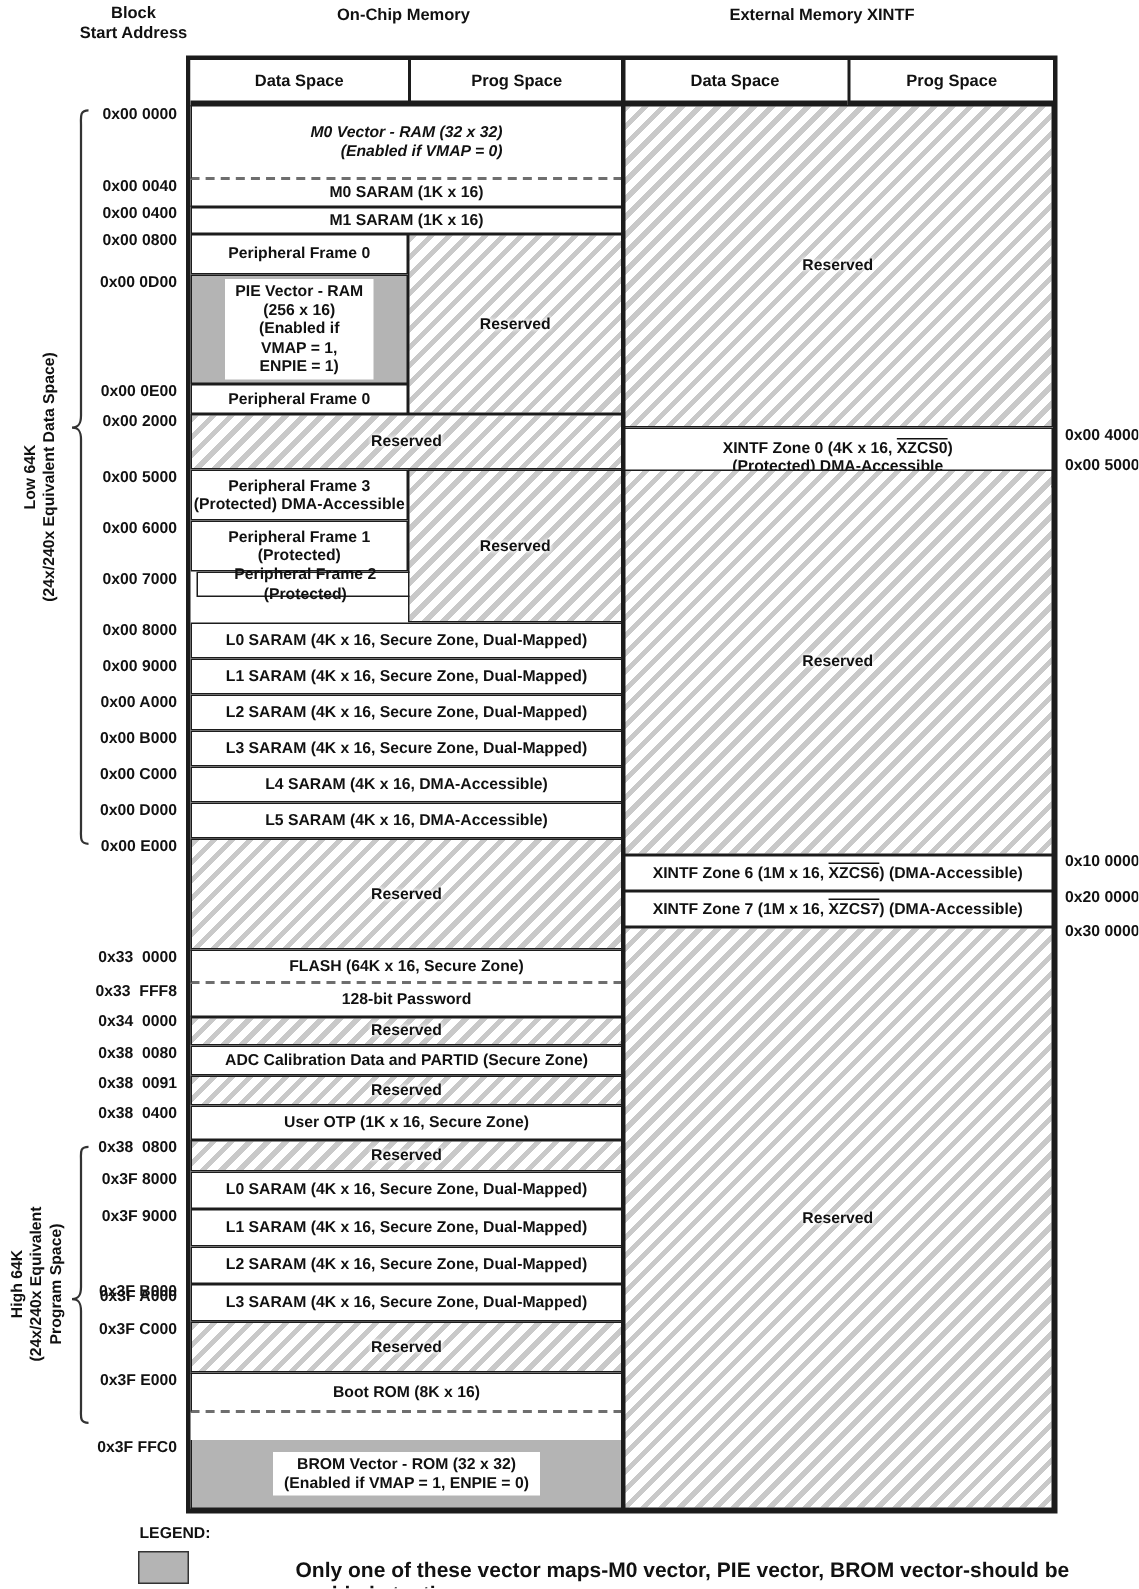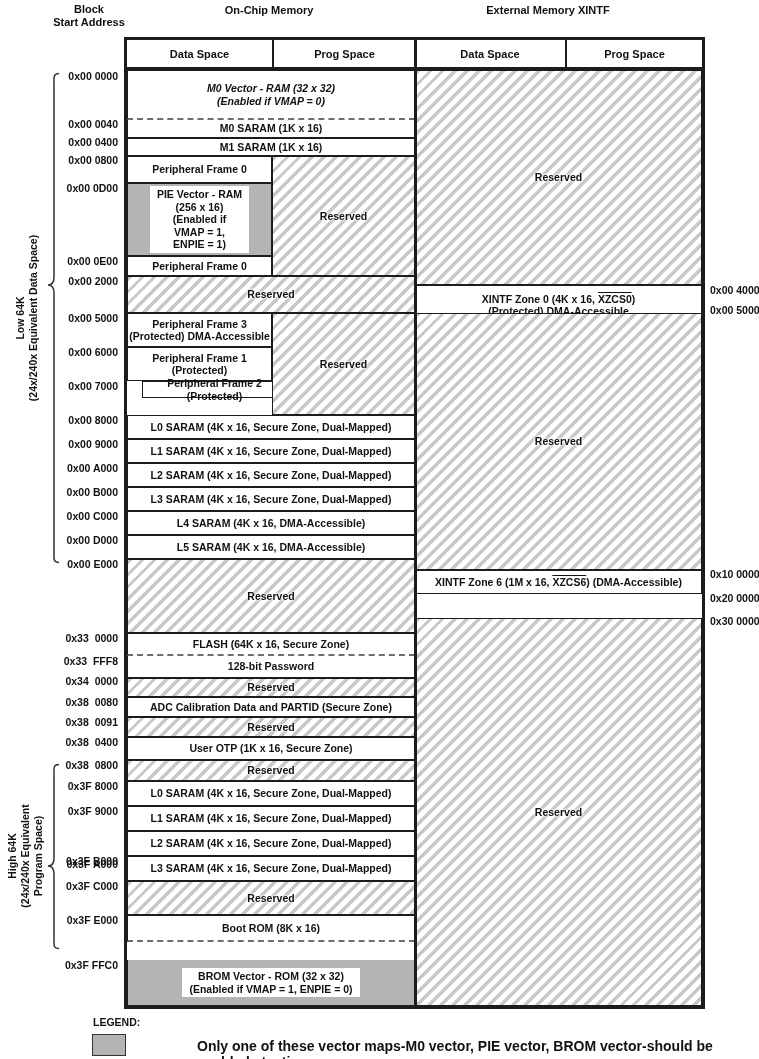--- a/index.html
+++ b/index.html
@@ -25,21 +25,21 @@
   .hcell.bl{border-left:2px solid #1c1c1c;}
   .mid-divider{position:absolute; top:0; width:3px; height:966px; background:#1c1c1c; z-index:5;}
   .block{position:absolute; box-sizing:border-box; border:1px solid #1c1c1c;
     display:flex; align-items:center; justify-content:center; text-align:center;}
   .block.white{background:#fff;}
   .block.hatch{background:repeating-linear-gradient(135deg,#c9c9c9 0 3.5px,#ffffff 3.5px 8.5px);}
   .block.gray{background:#b4b4b4;}
   .block .lbl{font-weight:bold; font-size:10.5px; line-height:12.5px; white-space:pre;}
   .block.hatch .lbl{text-shadow:0 0 3px #fff,0 0 3px #fff,0 0 3px #fff;}
   .block .lbl.lblbox{background:#fff; padding:2px 7px;}
-  .block .lbl.it{font-style:italic;}
+  .block .lbl.it{font-style:italic;text-align:right;}
   .block.db{border-bottom:2px dashed #6e6e6e;}
   .block.nt{border-top:none;}
   .ov{text-decoration:overline;}
   .legend-title{position:absolute; left:93px; top:1016px; font-weight:bold; font-size:10.5px;}
   .legend-swatch{position:absolute; left:92px; top:1034px; width:34px; height:22px;
     background:#b4b4b4; border:1.5px solid #333; box-sizing:border-box;}
   .legend-note{position:absolute; left:150px; top:1038px; width:560px;
     font-weight:bold; font-size:14px;margin-left:47px;}
 </style>
 </head>
@@ -137,21 +137,21 @@
         </div>
         <div class="block hatch" style="left: 0px; width: 288px; top: 236px; height: 37px;">
           <div class="lbl"><div><span>Reserved</span></div></div>
         </div>
         <div class="block white" style="left: 0px; width: 145px; top: 273px; height: 34px;">
           <div class="lbl"><div><span>Peripheral Frame 3</span></div><div><span>(Protected) DMA-Accessible</span></div></div>
         </div>
         <div class="block white" style="left: 0px; width: 145px; top: 307px; height: 34px;">
           <div class="lbl"><div><span>Peripheral Frame 1</span></div><div><span>(Protected)</span></div></div>
         </div>
-        <div class="block white" style="left: 15px; width: 145px; top: 341px; height: 17px;">
+        <div class="block white" style="left: 4px; width: 145px; top: 341px; height: 17px;">
           <div class="lbl"><div><span>Peripheral Frame 2</span></div><div><span>(Protected)</span></div></div>
         </div>
         <div class="block hatch" style="left: 145px; width: 143px; top: 273px; height: 102px;">
           <div class="lbl"><div><span>Reserved</span></div></div>
         </div>
         <div class="block white" style="left: 0px; width: 288px; top: 375px; height: 24px;">
           <div class="lbl"><div><span>L0 SARAM (4K x 16, Secure Zone, Dual-Mapped)</span></div></div>
         </div>
         <div class="block white" style="left: 0px; width: 288px; top: 399px; height: 24px;">
           <div class="lbl"><div><span>L1 SARAM (4K x 16, Secure Zone, Dual-Mapped)</span></div></div>
@@ -217,20 +217,23 @@
           <div class="lbl"><div><span>Reserved</span></div></div>
         </div>
         <div class="block white" style="left: 288px; width: 287px; top: 245px; height: 40px;">
           <div class="lbl"><div><span>XINTF Zone 0 (4K x 16, </span><span class="ov">XZCS0</span><span>)</span></div><div><span>(Protected) DMA-Accessible</span></div></div>
         </div>
         <div class="block hatch" style="left: 288px; width: 287px; top: 273px; height: 257px;">
           <div class="lbl"><div><span>Reserved</span></div></div>
         </div>
         <div class="block white" style="left: 288px; width: 287px; top: 530px; height: 24px;">
           <div class="lbl"><div><span>XINTF Zone 6 (1M x 16, </span><span class="ov">XZCS6</span><span>) (DMA-Accessible)</span></div></div>
+        </div>
+        <div class="block white" style="left: 288px; width: 287px; top: 554px; height: 24px;">
+          <div class="lbl"><div><span>XINTF Zone 7 (1M x 16, </span><span class="ov">XZCS7</span><span>) (DMA-Accessible)</span></div></div>
         </div>
         <div class="block hatch" style="left: 288px; width: 287px; top: 578px; height: 388px;">
           <div class="lbl"><div><span>Reserved</span></div></div>
         </div>
       </div>
     <div class="mid-divider" style="left:287px;"></div>
   </div>
 
   <div class="legend-title">LEGEND:</div>
   <div class="legend-swatch"></div>

